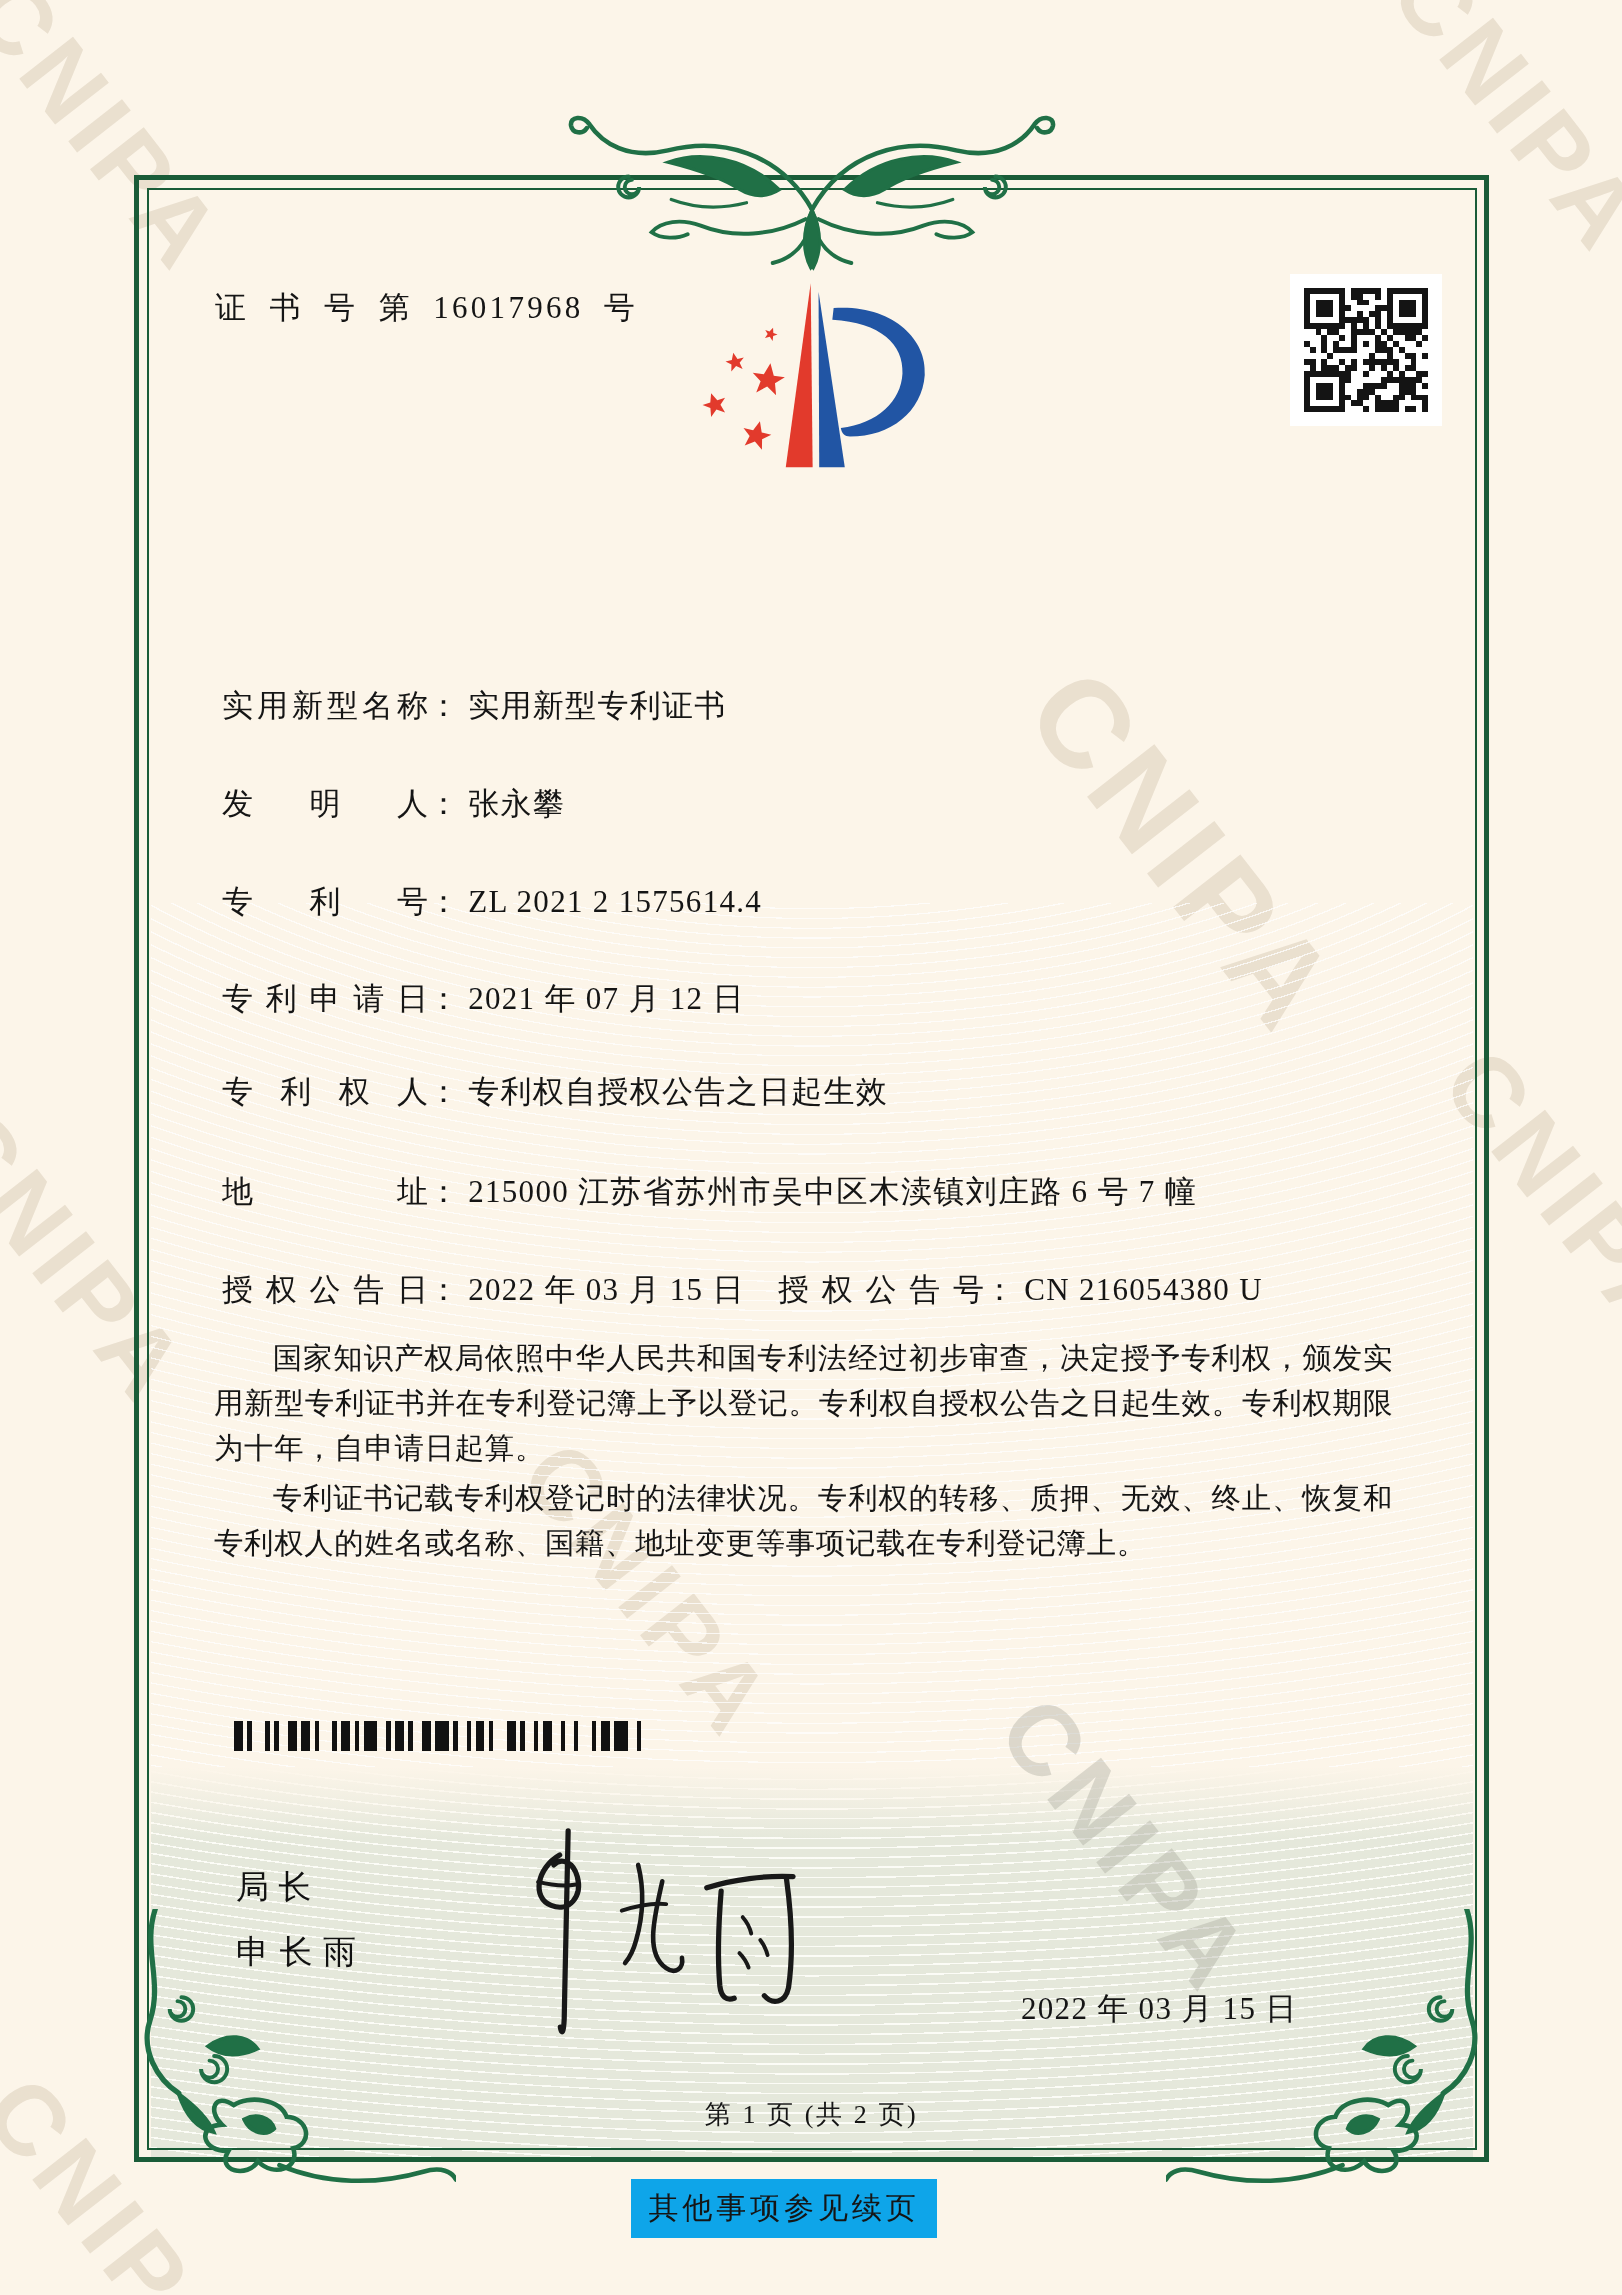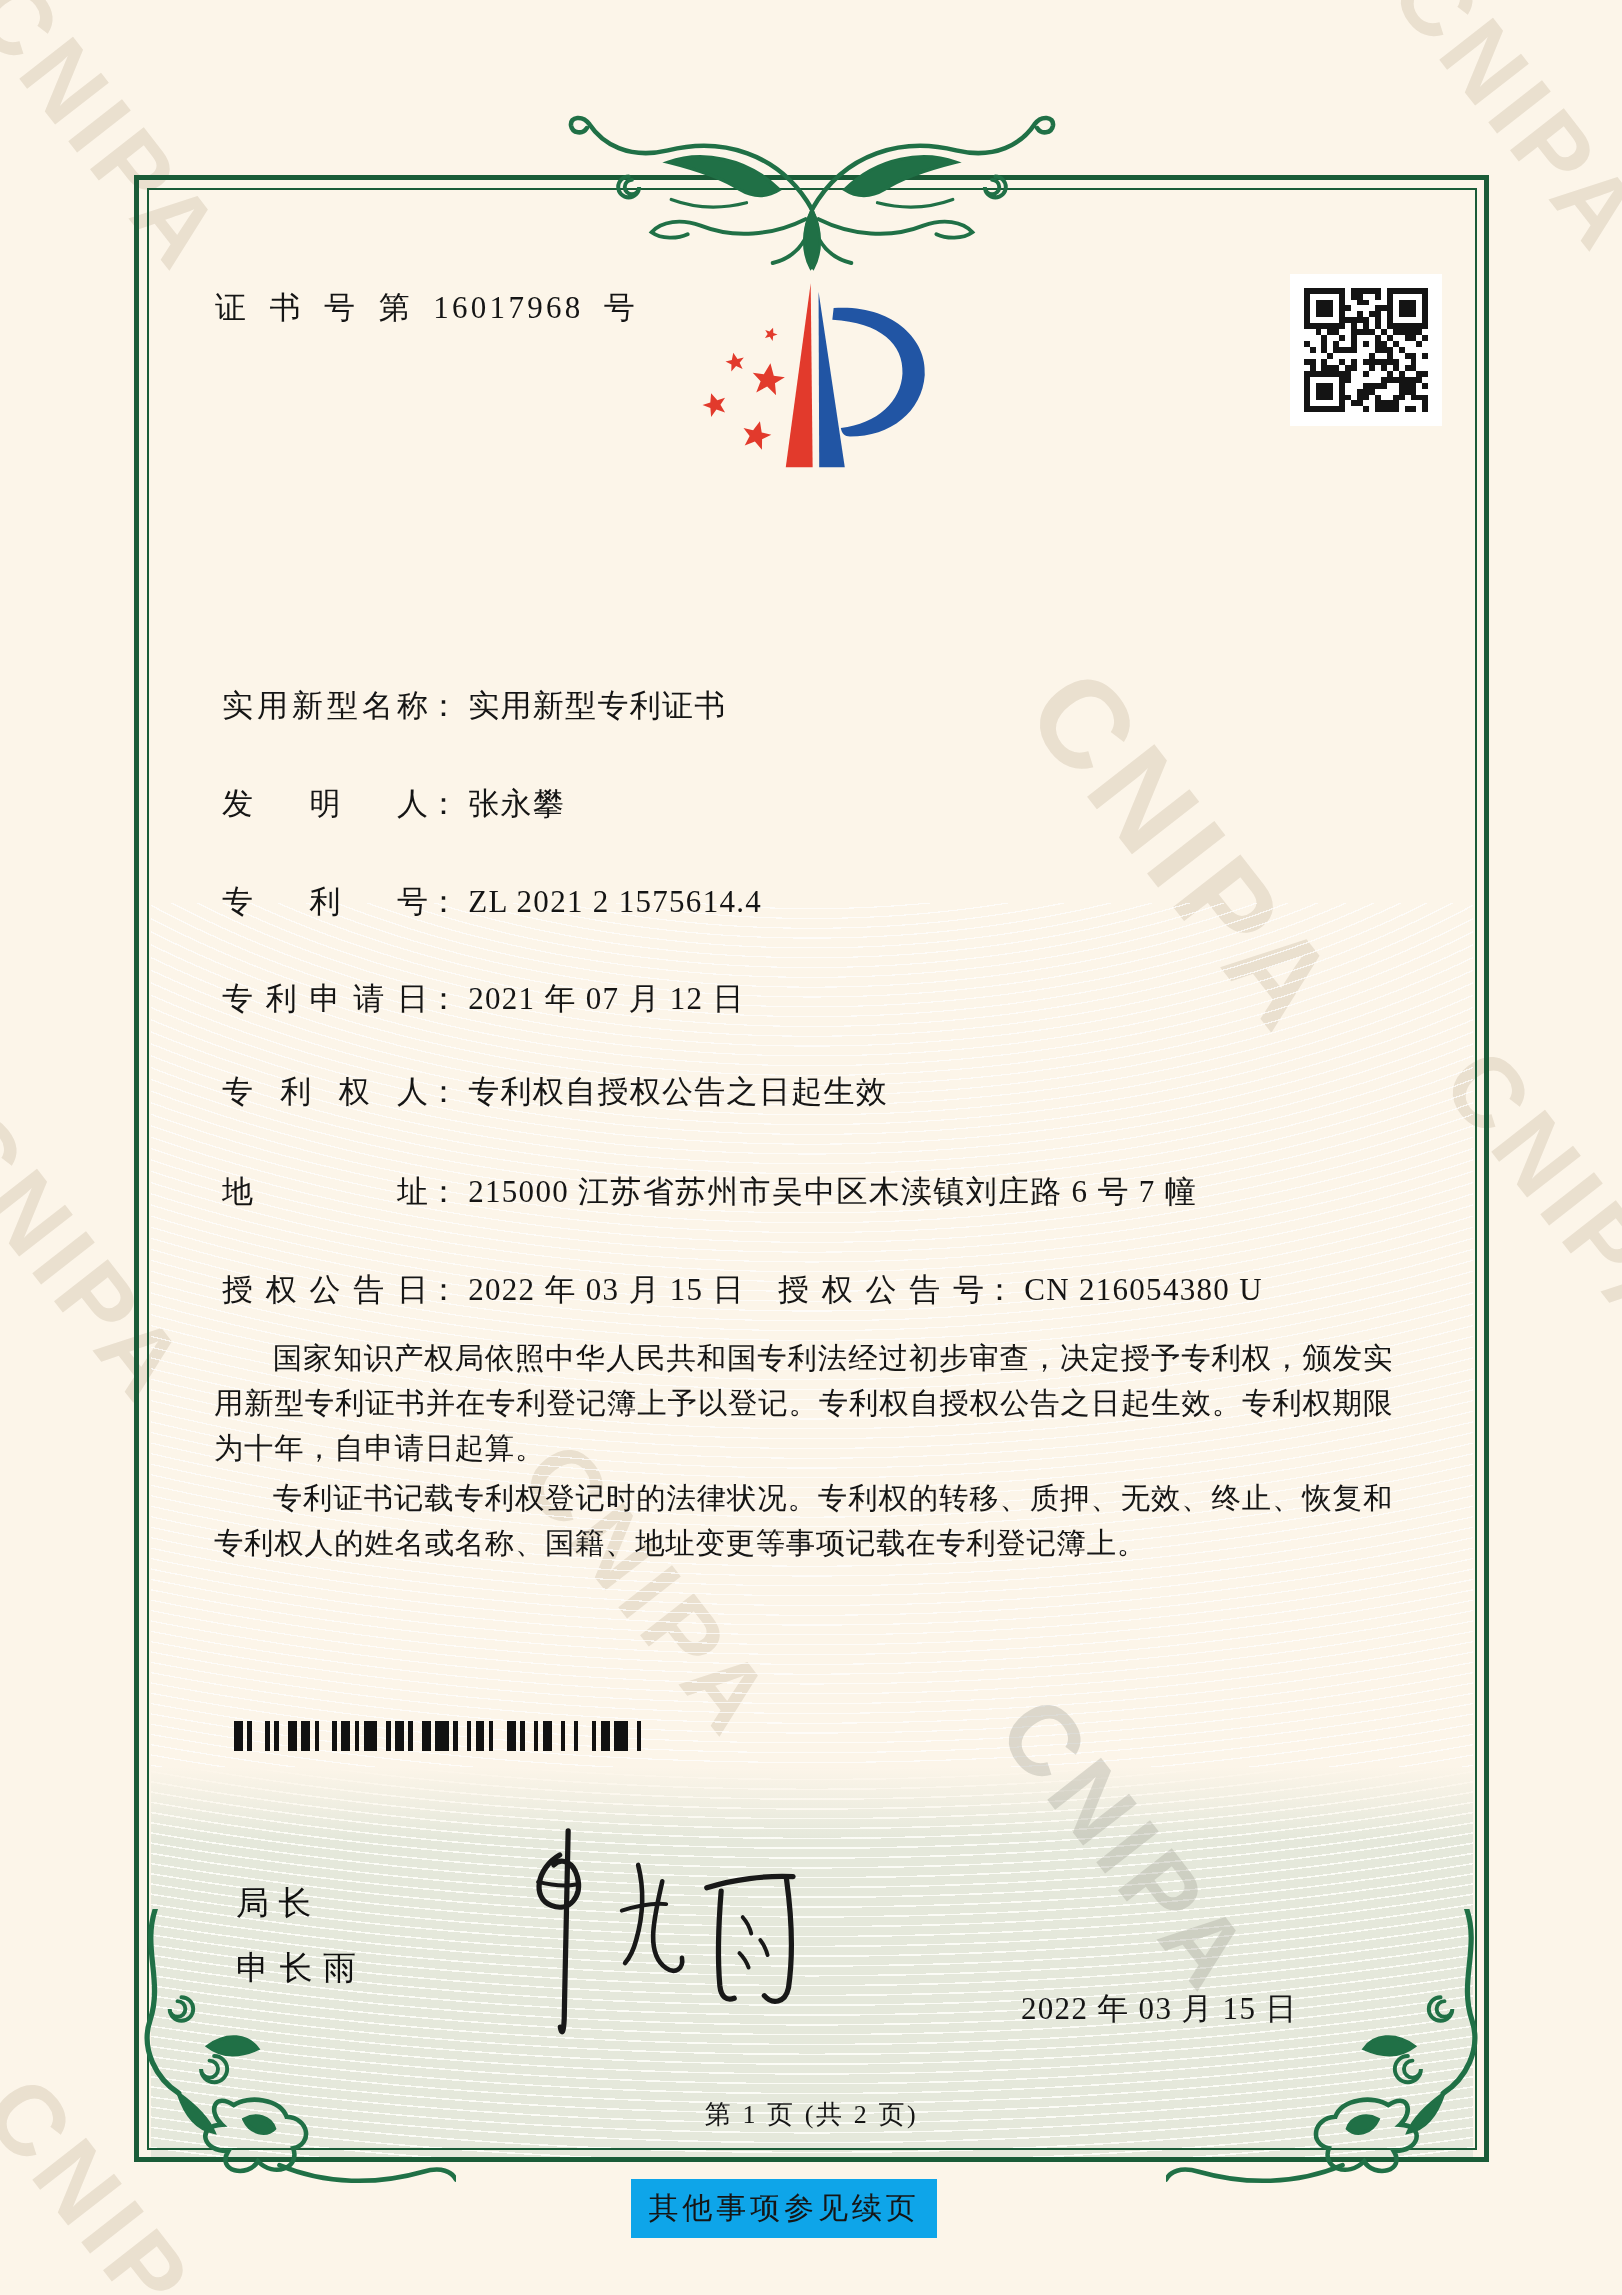--- a/index.html
+++ b/index.html
@@ -42,21 +42,21 @@
   .row{left:222px;width:1243px;font-size:31px;white-space:nowrap;}
   .flabel{display:inline-flex;justify-content:space-between;width:206px;vertical-align:bottom;}
   .colon{display:inline-block;}
   .fvalue{margin-left:9.2px;letter-spacing:1.3px;}
   .row .group2{position:absolute;left:556px;top:0;white-space:nowrap;}
   .para{left:214px;width:1179px;font-size:29.4px;line-height:45px;text-align:justify;
         text-indent:2em;letter-spacing:0.7px;}
   .barcode{left:234px;top:1721px;width:412px;height:30px;display:flex;}
   .barcode i{display:block;height:100%;}
   .signer{left:236px;font-family:"Liberation Sans","DejaVu Sans",sans-serif;
-          font-size:33px;letter-spacing:9.2px;color:#111;margin-top:16px;}
+          font-size:33px;letter-spacing:9.2px;color:#111;}
   .issue-date{left:1021px;top:1988px;font-size:31px;letter-spacing:1.3px;}
   .page-num{left:0;top:2097px;width:1623px;text-align:center;font-size:26px;letter-spacing:2.6px;}
   .cont-box{left:631px;top:2179px;width:306px;height:59px;background:#0ea5e9;z-index:6;
             display:flex;align-items:center;justify-content:center;font-size:30px;
             letter-spacing:3.9px;}
   
   .qr-box{left:1290px;top:274px;width:152px;height:152px;background:#ffffff;z-index:6;}
   .qr-grid{position:absolute;inset:13.7px;display:grid;grid-template-columns:repeat(21,1fr);
            grid-auto-rows:1fr;}
   .qr-grid .q{background:#141414;}

